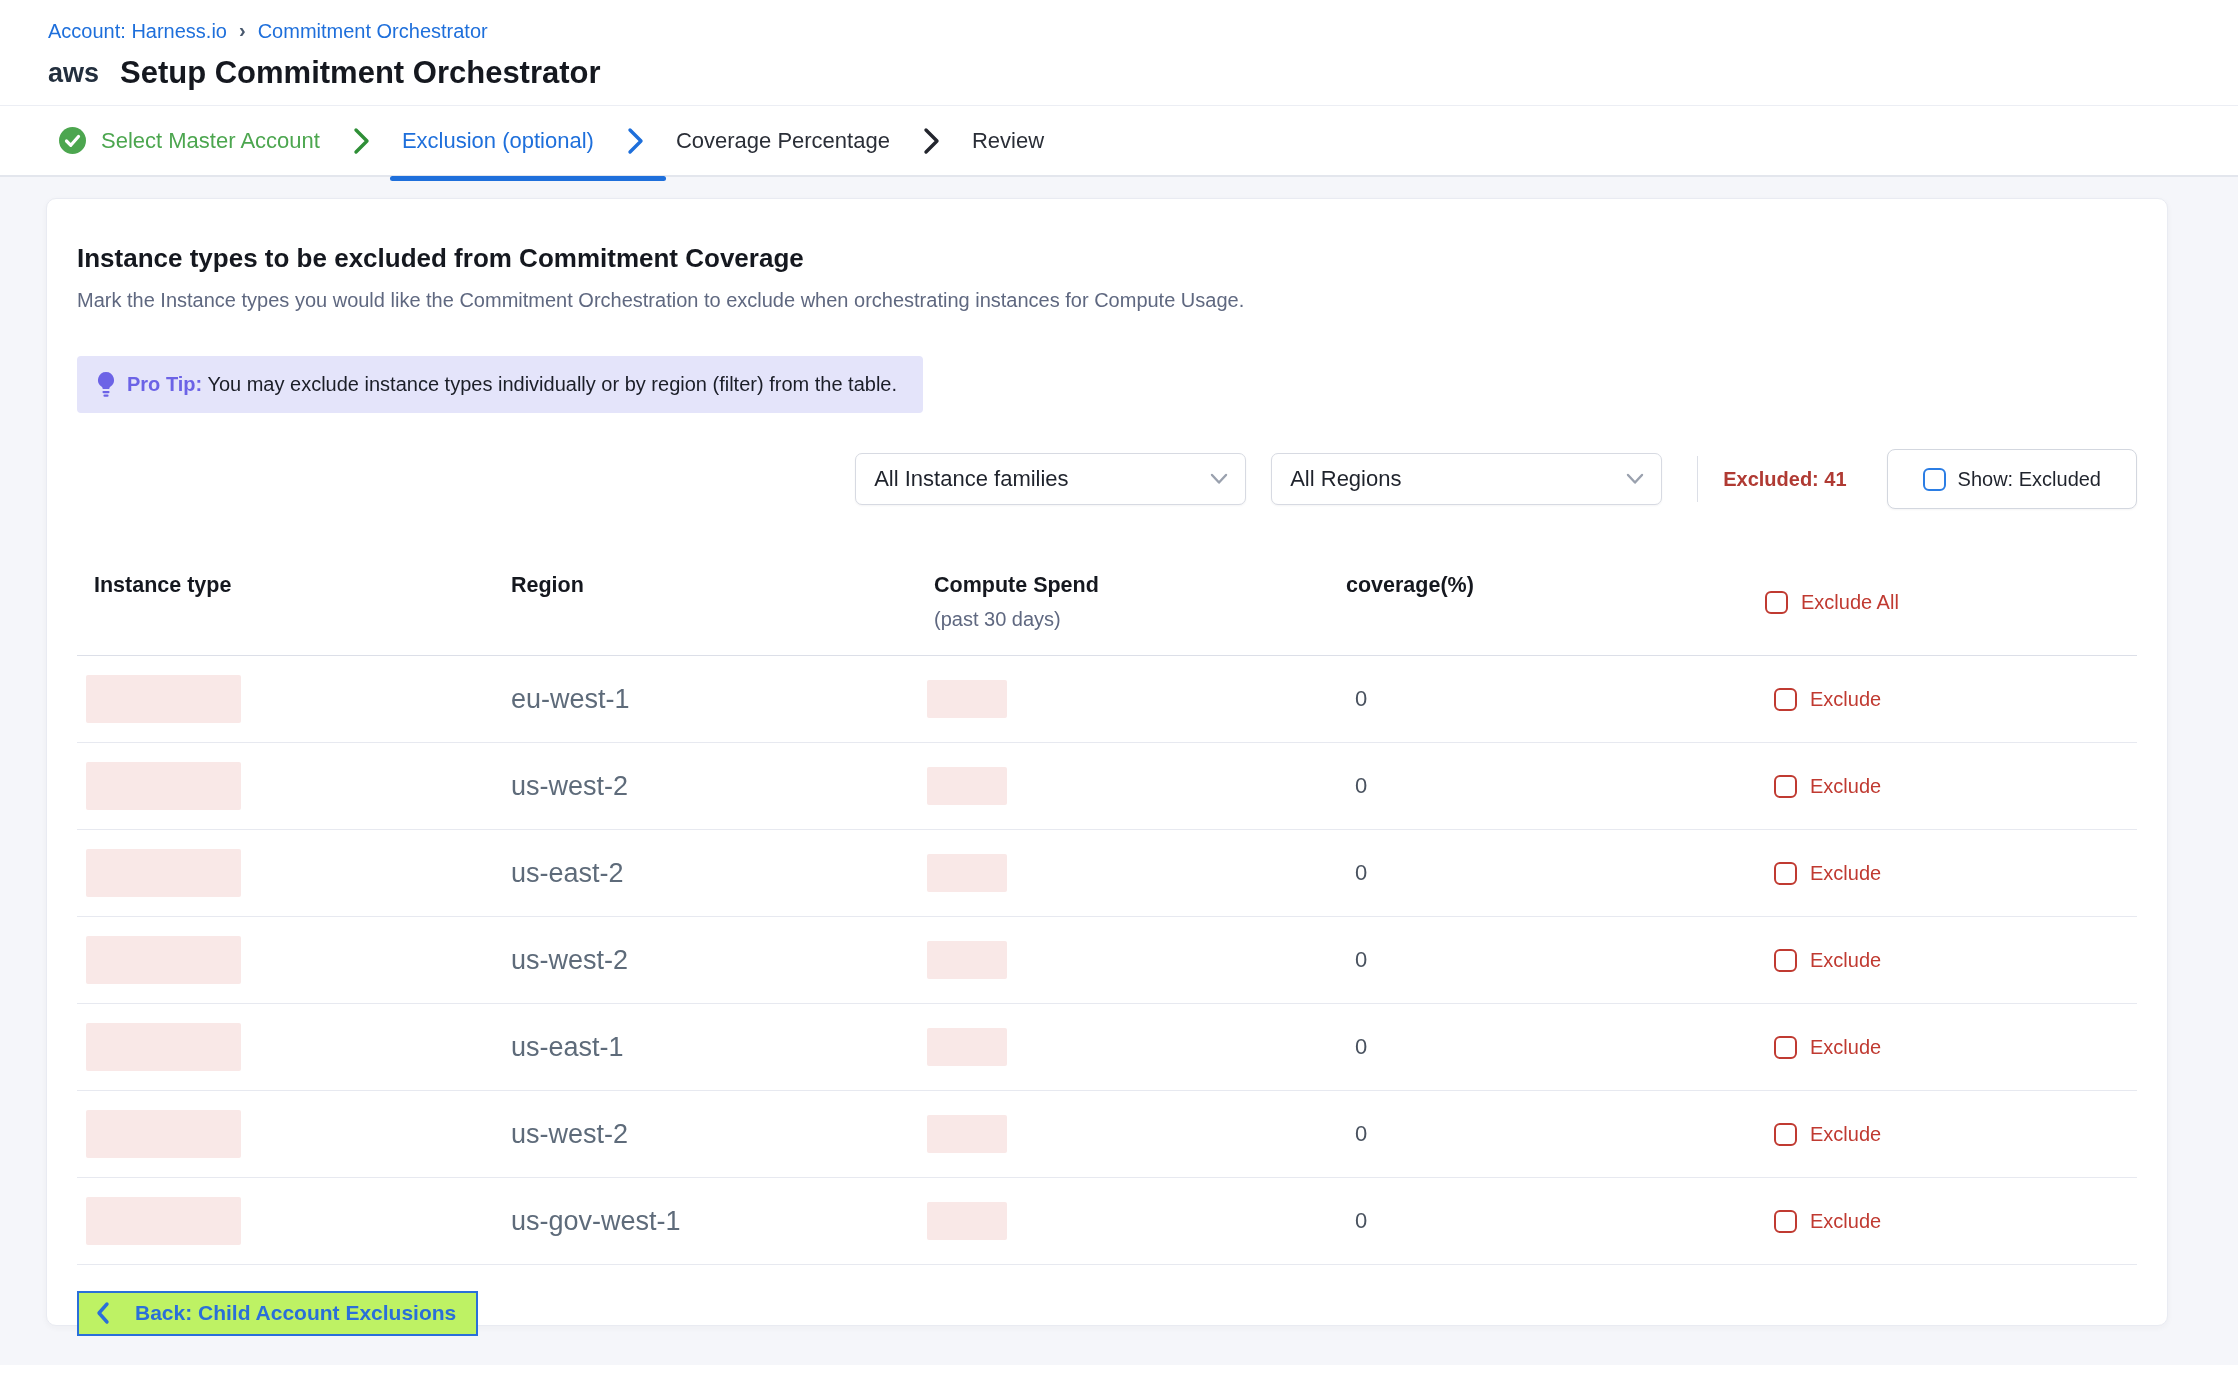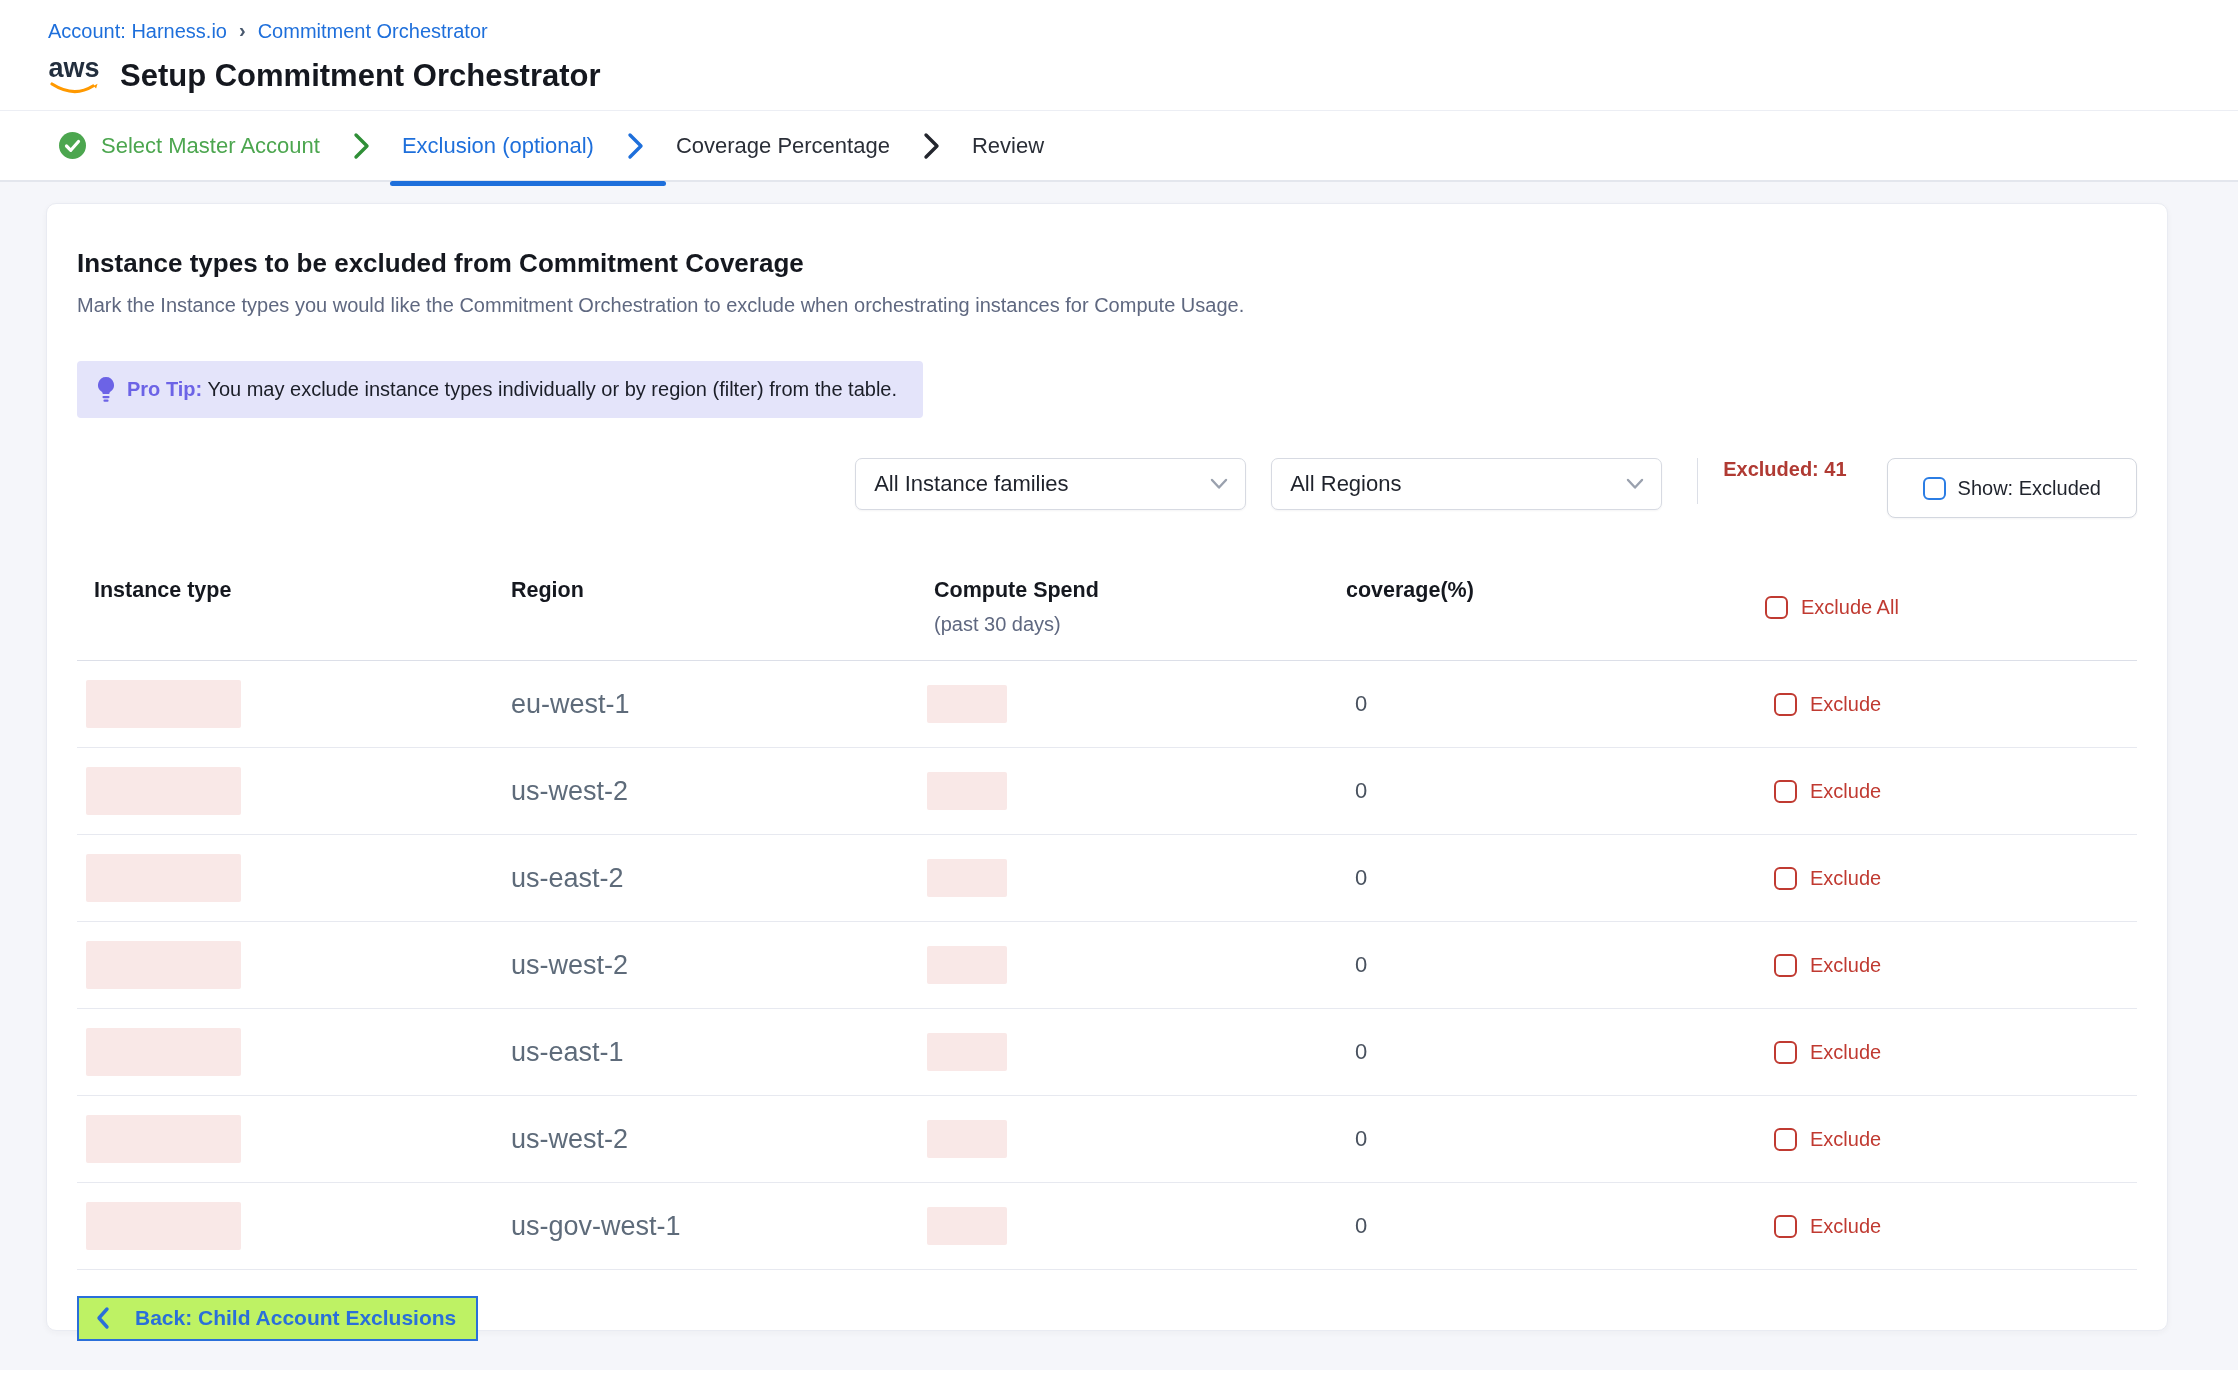--- a/index.html
+++ b/index.html
@@ -21,21 +21,21 @@
     font-family:"Liberation Sans","DejaVu Sans",sans-serif;
     background:#fff;color:var(--ink);
     overflow:hidden;
   }
   
   .topbar{padding:20px 0 0 48px;background:#fff;}
   .breadcrumb{display:flex;align-items:center;gap:12px;font-size:20px;}
   .crumb{color:var(--blue);cursor:pointer;text-decoration:none;}
   .crumb-sep{color:#49596E;font-size:20px;font-weight:700;transform:translateY(-1px);}
   .title-row{display:flex;align-items:center;gap:20px;margin-top:12px;}
-  .aws-logo{display:flex;flex-direction:column;align-items:center;line-height:1;width:52px;}
+  .aws-logo{display:flex;flex-direction:row;align-items:center;line-height:1;width:52px;}
   .aws-logo .aws-word{font-weight:700;font-size:27px;color:#232F3E;letter-spacing:0;}
   .page-title{font-size:31px;font-weight:700;color:#15181F;}
   
   .stepper{
     margin-top:14px;height:72px;background:#fff;
     border-top:1px solid #ECEEF4;border-bottom:2px solid #E3E6ED;
     display:flex;align-items:center;gap:30px;padding-left:58px;
   }
   .step{display:flex;align-items:center;gap:14px;font-size:22px;position:relative;cursor:pointer;}
   .step.completed{color:var(--green);}
@@ -55,21 +55,21 @@
     padding:44px 30px 0 30px;position:relative;
   }
   .card-title{font-size:26px;font-weight:700;color:#15181F;}
   .card-subtitle{margin-top:15px;font-size:20px;color:var(--muted);}
   .protip{
     margin-top:44px;display:inline-flex;align-items:center;gap:12px;
     background:#E4E4FA;border-radius:4px;padding:15px 26px 15px 20px;font-size:20px;color:#1B1E28;
   }
   .protip-label{color:var(--purple);font-weight:700;}
   
-  .filter-row{margin-top:40px;display:flex;align-items:flex-start;justify-content:flex-end;height:52px;}
+  .filter-row{margin-top:40px;display:flex;align-items:center;justify-content:flex-end;height:52px;}
   .dropdown{
     width:391px;height:52px;border:1px solid #D7DAE2;border-radius:7px;background:#fff;
     display:flex;align-items:center;justify-content:space-between;
     padding:0 16px 0 18px;font-size:22px;color:#1F232C;cursor:pointer;
     box-shadow:0 1px 2px rgba(40,41,61,.05);
   }
   .dropdown + .dropdown{margin-left:25px;}
   .v-divider{width:1px;height:46px;background:#DCDFE7;margin:0 0 0 35px;}
   .excluded-count{margin-left:25px;font-size:20px;font-weight:700;color:#B03A33;}
   .show-btn{

